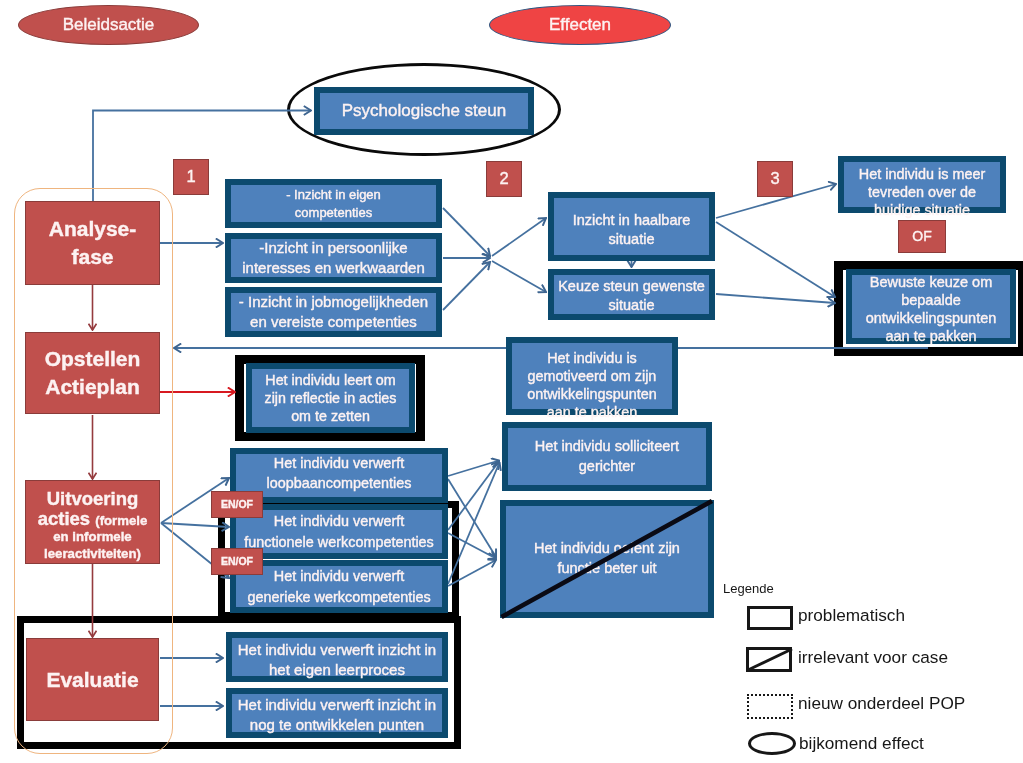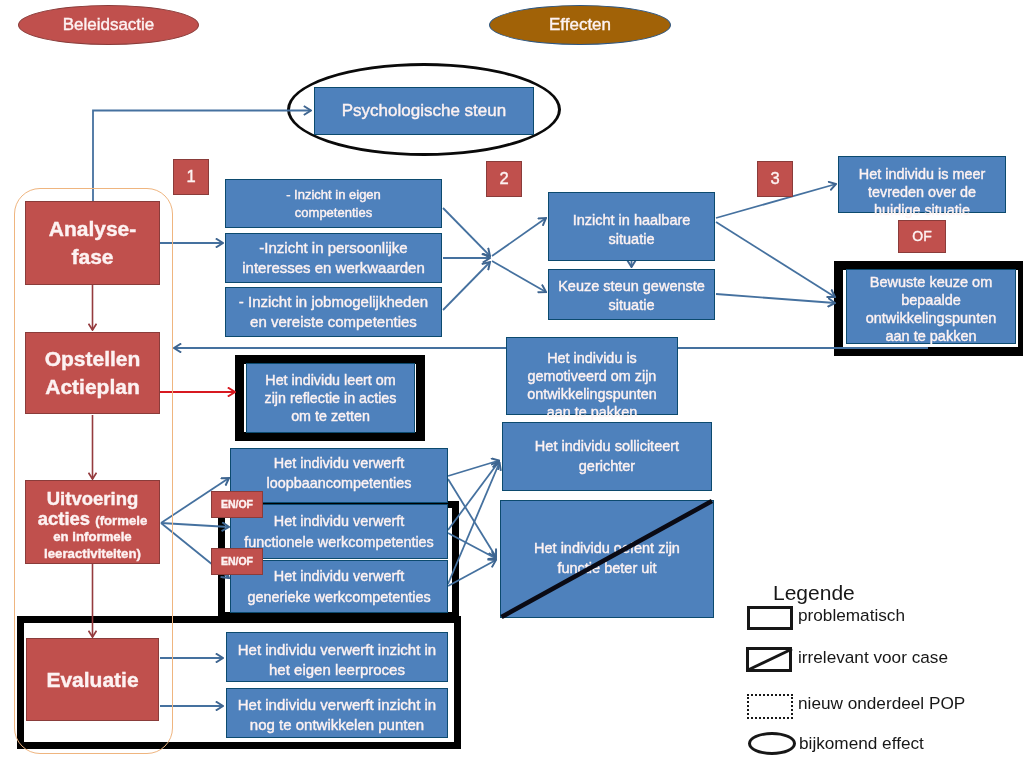--- a/index.html
+++ b/index.html
@@ -3,26 +3,26 @@
 <meta charset="utf-8">
 <style>
   html,body{margin:0;padding:0;background:#fff;}
   body{width:1023px;height:763px;overflow:hidden;
        font-family:"Liberation Sans",sans-serif;}
   #stage{position:relative;width:1023px;height:763px;background:#fff;margin-left:12px;}
   svg.layer{position:absolute;left:0;top:0;width:1023px;height:763px;pointer-events:none;}
   .node{position:absolute;box-sizing:border-box;display:flex;align-items:center;
         justify-content:center;text-align:center;color:#fdf2f2;white-space:pre-line;
         line-height:1.2;-webkit-text-stroke:0.4px #fdf2f2;}
-  .blue{background:#4E81BC;border:1px solid #0c4a6e;}
+  .blue{background:#4E81BC;border:6px solid #0c4a6e;}
   .red{background:#C0504D;border:1px solid #8A3C3A;}
   .ell{position:absolute;box-sizing:border-box;display:flex;align-items:center;
        justify-content:center;text-align:center;border-radius:50%;color:#fdf2f2;-webkit-text-stroke:0.4px #fdf2f2;}
   .ell.red{background:#C0504D;border:1.5px solid #8A3C3A;}
-  .ell.blue{background:#a16207;border:1.5px solid #2E5782;text-align:center;}
+  .ell.blue{background:#ef4444;border:1.5px solid #2E5782;text-align:center;}
   .frame{position:absolute;box-sizing:border-box;border:7px solid #000;background:#fff;}
   .orangebox{position:absolute;box-sizing:border-box;border:1.7px solid #EFB57F;
              border-radius:26px;}
   .oval-out{position:absolute;box-sizing:border-box;border:3.2px solid #0A0A0A;
             border-radius:50%;background:#fff;}
   .legend-title{position:absolute;color:#171717;}
   .legend-label{position:absolute;color:#171717;white-space:nowrap;}
   .lg-box{position:absolute;box-sizing:border-box;border:3px solid #171717;background:#fff;}
   .lg-dotted{position:absolute;box-sizing:border-box;border:2.6px dotted #171717;background:#fff;}
   .lg-ell{position:absolute;box-sizing:border-box;border:3px solid #171717;border-radius:50%;background:#fff;}
@@ -215,21 +215,21 @@
   <div class="node blue" style="left:214px;top:688px;width:222px;height:50px;font-size:15px;line-height:1.3;padding-top:3px;z-index:10;">
     <span>Het individu verwerft inzicht in
 nog te ontwikkelen punten</span>
   </div>
 
   <svg class="layer" viewBox="0 0 1023 763" style="z-index:20;">
     <line x1="489.5" y1="617" x2="700" y2="501" stroke="#0A0A14" stroke-width="4.6"></line>
     <line x1="736" y1="670" x2="780" y2="649" stroke="#171717" stroke-width="3"></line>
   </svg>
 
-  <div class="legend-title" style="left:761px;top:581px;font-size:21px;">Legende</div>
+  <div class="legend-title" style="left:711px;top:581px;font-size:13px;">Legende</div>
 
   <div class="lg-box" style="left:735px;top:606px;width:46px;height:24px;"></div>
   <div class="legend-label" style="left:786px;top:605px;font-size:17.2px;">problematisch</div>
 
   <div class="lg-box" style="left:734px;top:647px;width:46px;height:25px;"></div>
   <div class="legend-label" style="left:786px;top:647px;font-size:17.2px;">irrelevant voor case</div>
 
   <div class="lg-dotted" style="left:735px;top:694px;width:46px;height:25px;"></div>
   <div class="legend-label" style="left:786px;top:693px;font-size:17.2px;">nieuw onderdeel POP</div>
 

